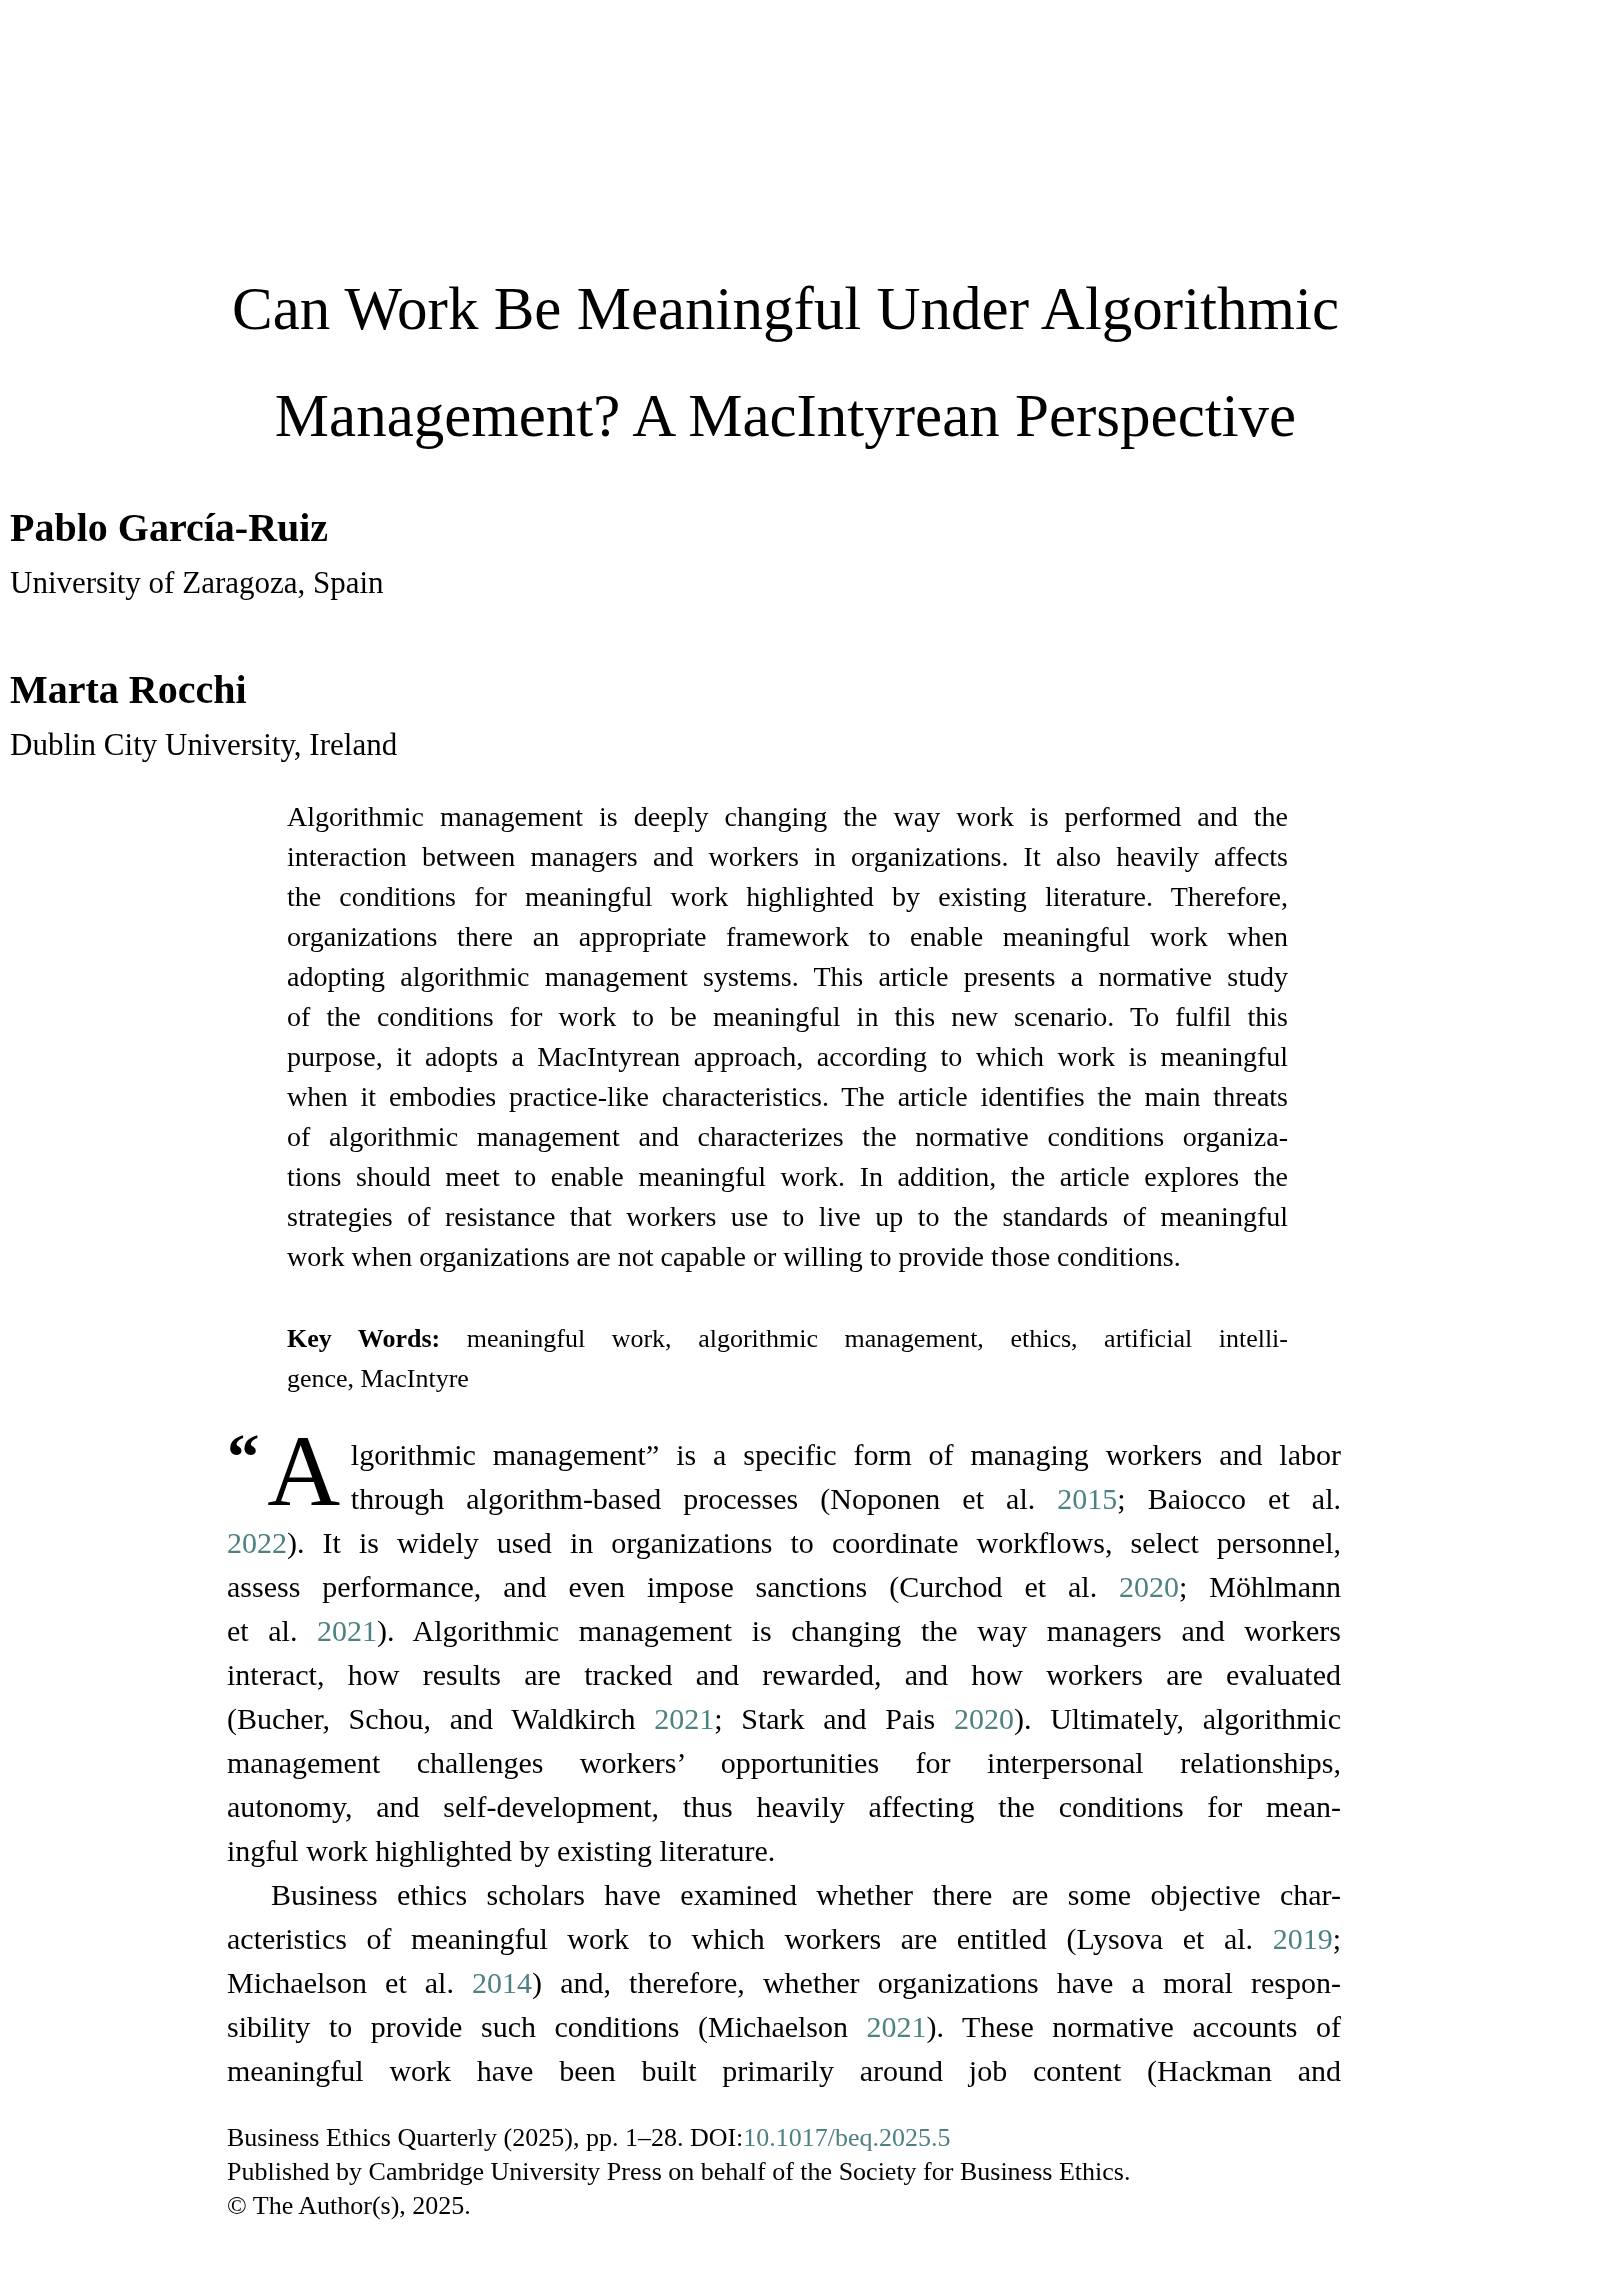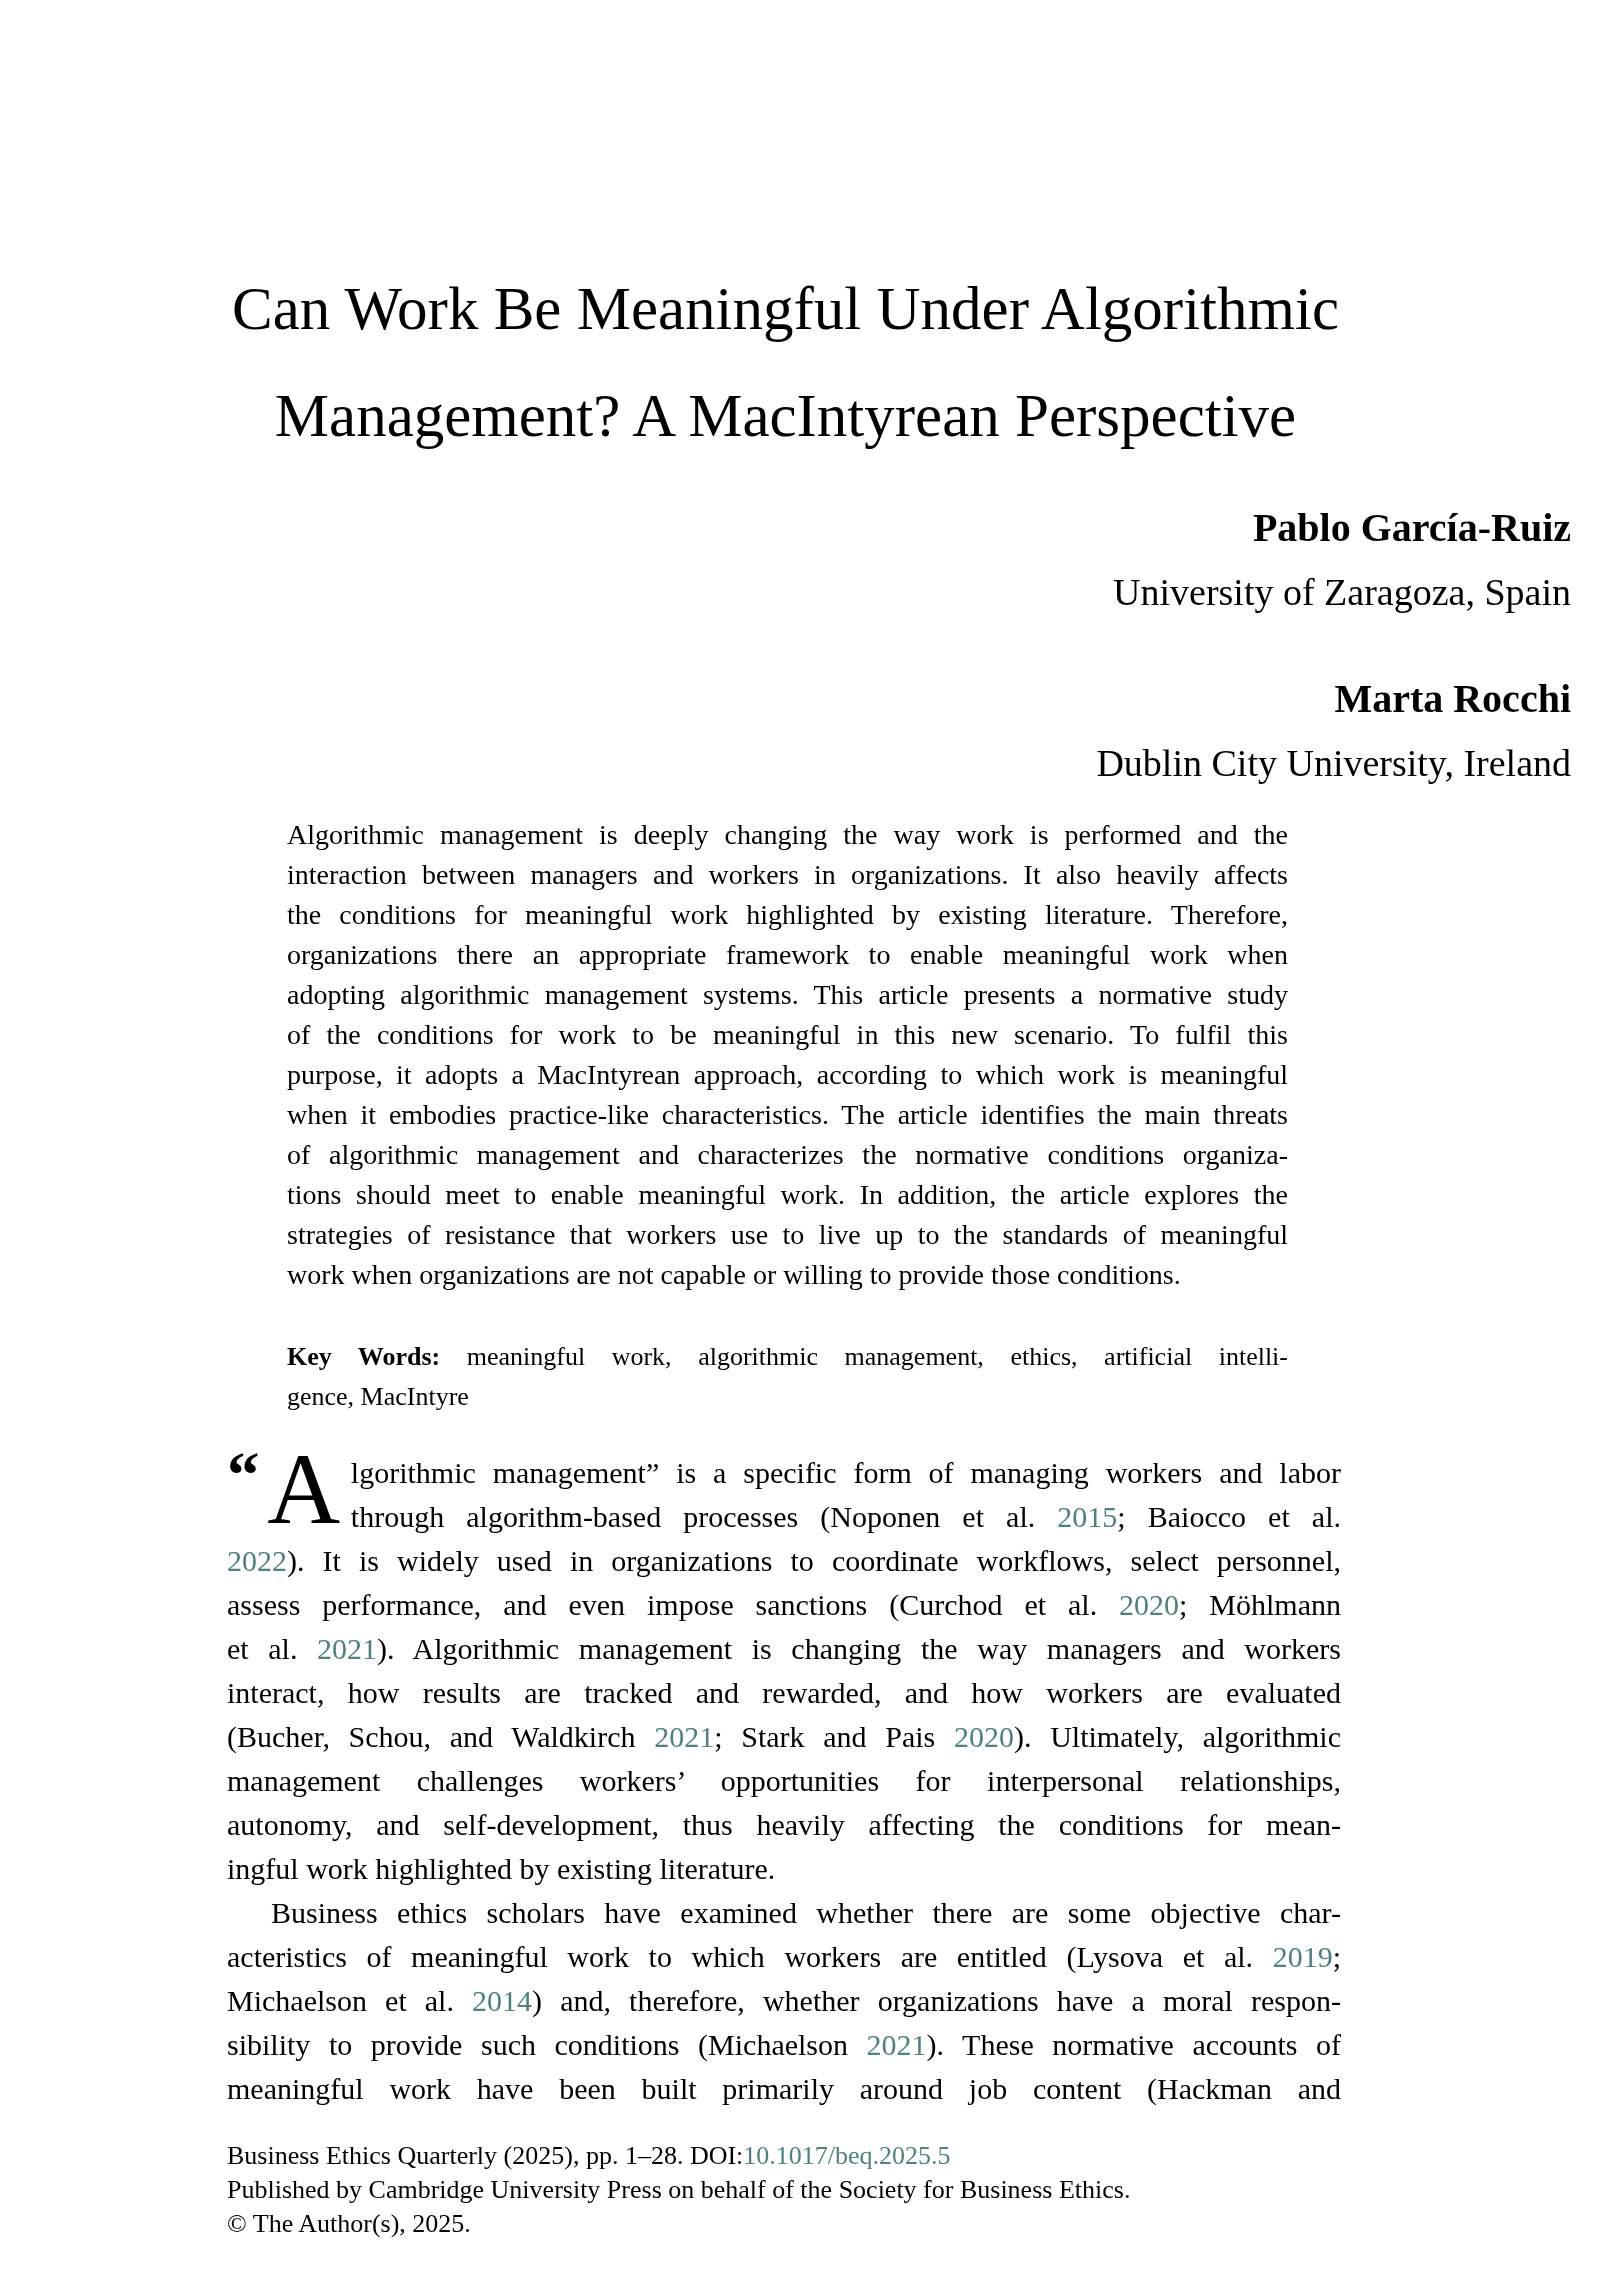--- a/index.html
+++ b/index.html
@@ -18,29 +18,29 @@
   }
   
   .title{
     margin:255px 227px 0 227px;
     text-align:center;
     font-size:61px;
     line-height:107px;
     font-weight:400;
   }
   .title .tl{display:block;}
-  .author-block{ text-align:right; }
+  .author-block{ text-align:left;padding-left:10px; }
   .ab1{margin-top:36px;}
   .ab2{margin-top:63px;}
   .author-name{
     font-size:40px;line-height:46px;font-weight:700;
   }
   .author-affil{
-    margin-top:20px;
-    font-size:38px;line-height:42px;
+    margin-top:11px;
+    font-size:31px;line-height:42px;
   }
   
   .abstract{
     margin:31px 283px 0 287px;
     font-size:28px;line-height:40px;
   }
   .keywords{
     margin:42px 283px 0 287px;
     font-size:26px;line-height:40px;
   }

